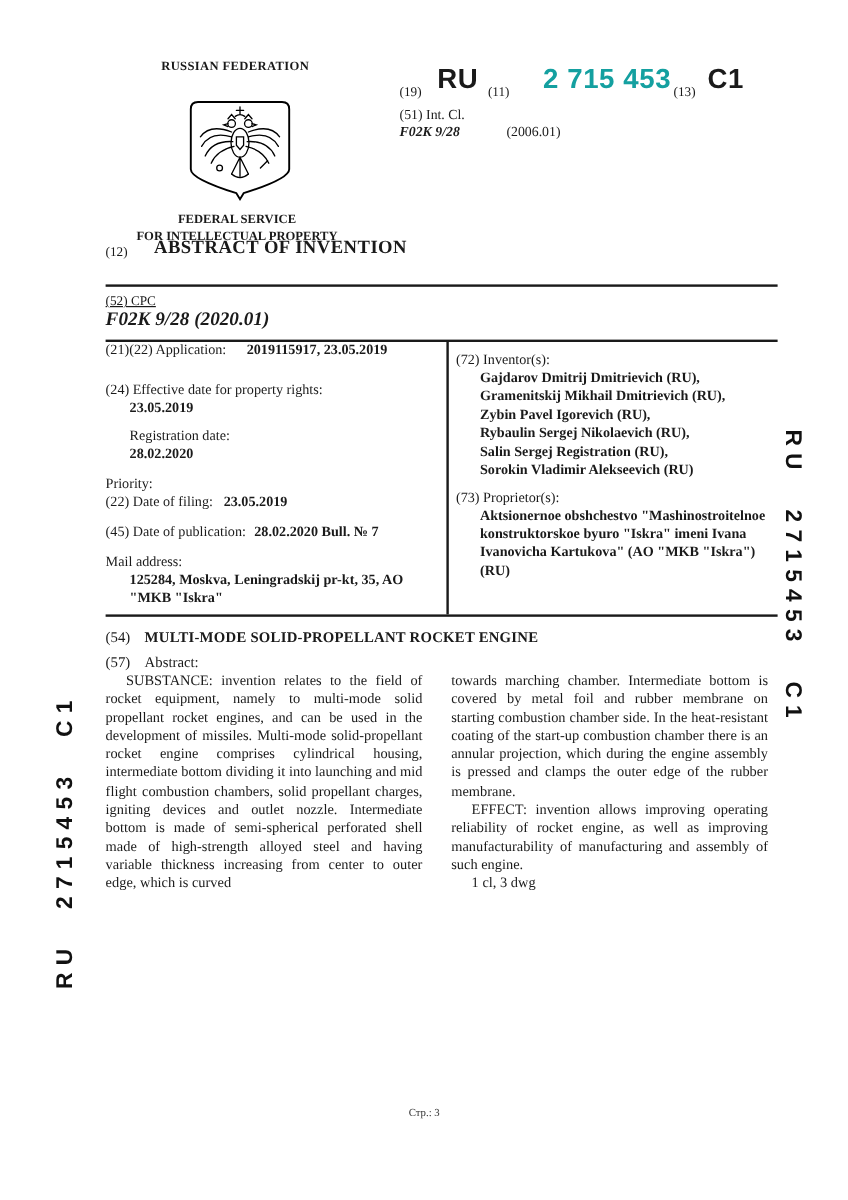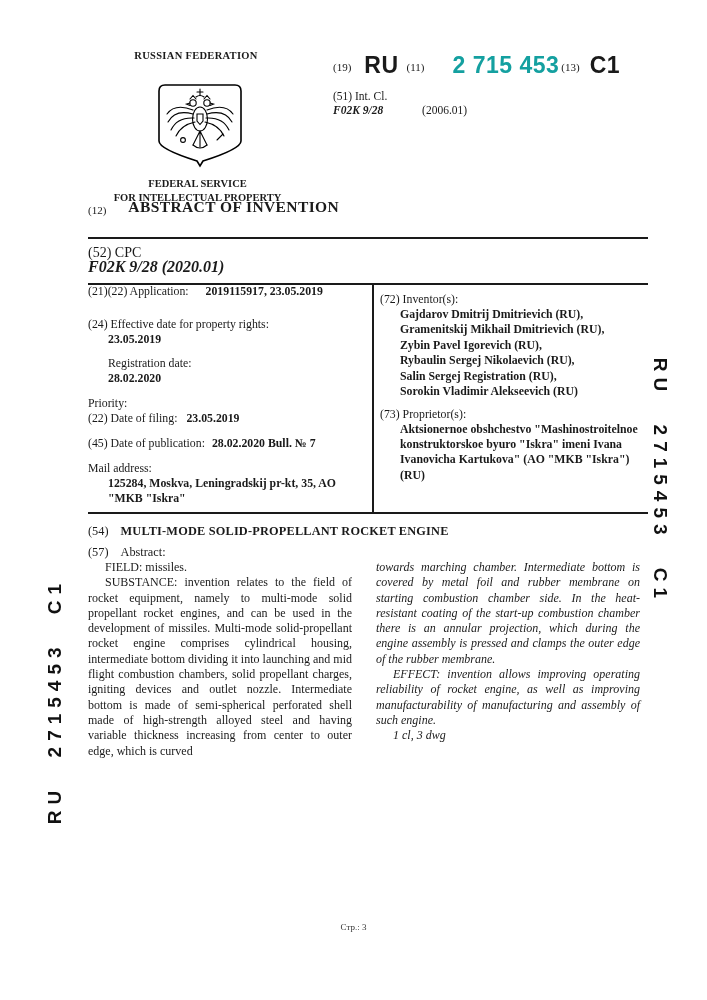--- a/index.html
+++ b/index.html
@@ -16,59 +16,59 @@
     text-align:center;color:#111;
   }
   .vleft{left:-85px;top:690px;width:280px;transform:rotate(-90deg);}
   .vright{left:510px;top:470px;width:300px;transform:rotate(90deg);}
   
   .country{left:100px;top:50px;width:192px;text-align:center;font-size:10.5px;font-weight:bold;letter-spacing:.3px;}
   .emblem{left:157px;top:82px;width:86px;height:90px;}
   .office{left:95px;top:177px;width:205px;text-align:center;font-size:10.5px;font-weight:bold;line-height:13.5px;}
   
   .hline1{left:333px;top:52px;display:flex;align-items:flex-start;white-space:nowrap;}
-  .code-sm{font-size:11px;line-height:14px;margin-top:8px;}
+  .code-sm{font-size:11px;line-height:14px;margin-top:18px;}
   .big{font-family:"Liberation Sans",sans-serif;font-weight:bold;font-size:23px;line-height:26px;letter-spacing:.5px;}
   .ru{margin-left:13px;}
   .c11{margin-left:8px;}
   .pubnum{margin-left:28px;}
   .c13{margin-left:2px;}
   .kind{margin-left:10px;}
   .intcl{left:333px;top:90px;font-size:11.5px;}
   .intcl-val{left:333px;top:104px;font-size:11.5px;}
   .bi{font-weight:bold;font-style:italic;}
   .intcl-year{margin-left:20px;padding-left:16px;}
   
   .doctype{left:88px;top:197px;display:flex;align-items:flex-end;}
   .doctype .code-sm{margin-top:0;}
   .doctype-title{font-size:15.5px;font-weight:bold;margin-left:22px;letter-spacing:.4px;line-height:20px;}
   
   .hline{position:absolute;left:88px;width:560px;height:1.5px;background:#1a1a1a;}
   .vdiv{position:absolute;left:372px;top:284px;width:1.5px;height:228px;background:#1a1a1a;}
   
-  .cpc-label{left:88px;top:245px;font-size:14px;}
+  .cpc-label{left:88px;top:245px;font-size:11px;text-decoration:underline;}
   .cpc-value{left:88px;top:258px;font-size:16px;}
   
   .bib{font-size:11.8px;line-height:14.5px;}
   .b{font-weight:bold;}
   .vgap{margin-left:14px;}
   .names{line-height:15.4px;}
   .names span{display:block;}
   .wrapblk{line-height:15.2px;}
   
   .inv-row{left:88px;top:524px;font-size:12.3px;display:flex;}
   .inv-code{margin-right:12px;}
   .inv-title{font-weight:bold;letter-spacing:.2px;}
   .abs-row{left:88px;top:545px;font-size:12.3px;display:flex;}
   .abs-label{margin-left:12px;}
   .col{font-size:12px;line-height:15.3px;text-align:justify;}
   .col p{margin:0;}
   .ind{text-indent:17px;}
   .colL{left:88px;top:560px;width:264px;}
-  .colR{left:376px;top:560px;width:264px;font-style:italic;}
+  .colR{left:376px;top:560px;width:264px;}
   .counts{text-align:left;}
   
   .footer{left:0;top:922px;width:707px;text-align:center;font-size:9px;color:#333;}
 </style>
 </head>
 <body>
 
 <div class="page">
 
   <div class="vtext vleft">RU 2715453 C1</div>
@@ -183,21 +183,20 @@
     <span class="inv-code">(54)</span>
     <span class="inv-title">MULTI-MODE SOLID-PROPELLANT ROCKET ENGINE</span>
   </div>
 
   <div class="abs abs-row">
     <span>(57)</span>
     <span class="abs-label">Abstract:</span>
   </div>
 
   <div class="abs col colL">
-    <p class="ind">FIELD: missiles.</p>
     <p class="ind">SUBSTANCE: invention relates to the field of rocket equipment, namely to multi-mode solid propellant rocket engines, and can be used in the development of missiles. Multi-mode solid-propellant rocket engine comprises cylindrical housing, intermediate bottom dividing it into launching and mid flight combustion chambers, solid propellant charges, igniting devices and outlet nozzle. Intermediate bottom is made of semi-spherical perforated shell made of high-strength alloyed steel and having variable thickness increasing from center to outer edge, which is curved</p>
   </div>
   <div class="abs col colR">
     <p>towards marching chamber. Intermediate bottom is covered by metal foil and rubber membrane on starting combustion chamber side. In the heat-resistant coating of the start-up combustion chamber there is an annular projection, which during the engine assembly is pressed and clamps the outer edge of the rubber membrane.</p>
     <p class="ind">EFFECT: invention allows improving operating reliability of rocket engine, as well as improving manufacturability of manufacturing and assembly of such engine.</p>
     <p class="ind counts">1 cl, 3 dwg</p>
   </div>
 
   <div class="abs footer">
     <span>Стр.:</span>

